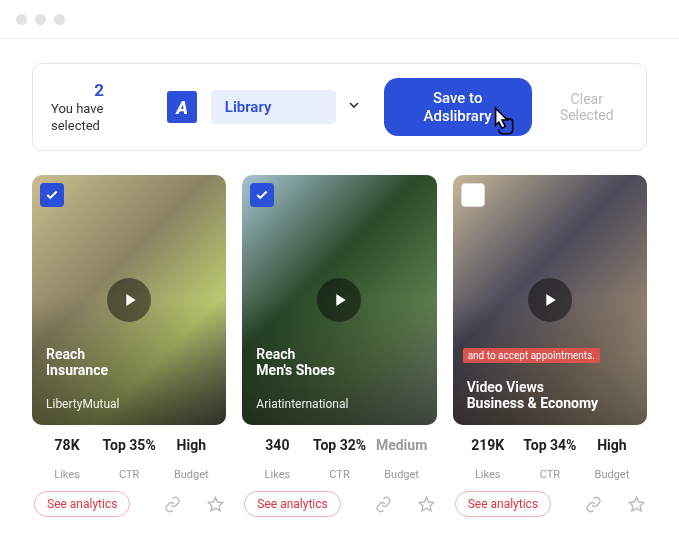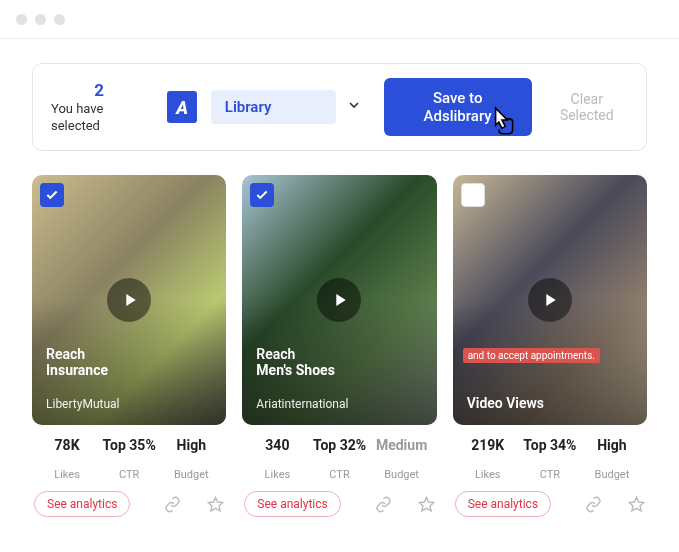--- a/index.html
+++ b/index.html
@@ -9,21 +9,21 @@
 .dot{width:11px;height:11px;border-radius:50%;background:#e2e2e2}
 .divider{height:1px;background:#eee}
 .content{padding:24px 32px 0}
 .toolbar{border:1px solid #e5e5e5;border-radius:10px;padding:14px 18px;display:flex;align-items:center;gap:14px;position:relative}
 .sel{display:flex;flex-direction:column;align-items:center;line-height:1.25;margin-right:6px}
 .sel-n{color:#2b4fd8;font-weight:700;font-size:17px}
 .sel-t{color:#333;font-size:13px}
 .logo{width:32px;height:32px;background:#2b4fd8;border-radius:3px;display:flex;align-items:center;justify-content:center;color:#fff;font-weight:800;font-size:18px;font-style:italic}
 .dd{background:#e8eefc;color:#2b4fd8;font-weight:600;font-size:15px;padding:8px 30px 8px 14px;border-radius:4px;width:132px}
 .chev{margin-left:-4px;margin-right:8px}
-.btn-primary{background:#2b4fd8;color:#fff;border:none;border-radius:6px;padding:11px 18px;font-size:15px;font-weight:500;cursor:pointer}
+.btn-primary{background:#2b4fd8;color:#fff;border:none;border-radius:14px;padding:11px 18px;font-size:15px;font-weight:500;cursor:pointer}
 .btn-ghost{background:transparent;border:none;color:#bbb;font-size:14px;cursor:pointer;margin-left:auto}
 .cursor{position:absolute;left:452px;top:40px;pointer-events:none}
 .grid{display:flex;gap:16px;margin-top:24px}
 .card{flex:1;display:flex;flex-direction:column}
 .thumb{position:relative;height:250px;border-radius:10px;overflow:hidden;background:#888;display:flex;flex-direction:column;justify-content:flex-end;padding:14px;color:#fff}
 .thumb::after{content:"";position:absolute;inset:0;background:linear-gradient(180deg,rgba(0,0,0,0) 50%,rgba(0,0,0,.55) 100%)}
 .check{position:absolute;top:8px;left:8px;width:24px;height:24px;border-radius:4px;display:flex;align-items:center;justify-content:center;z-index:2}
 .check.on{background:#2b4fd8;color:#fff}
 .check.off{background:#fff;border:1px solid #ddd}
 .play{position:absolute;top:50%;left:50%;width:44px;height:44px;margin:-22px 0 0 -22px;border-radius:50%;background:rgba(0,0,0,.45);display:flex;align-items:center;justify-content:center;z-index:2}
@@ -182,20 +182,21 @@
         <div class="thumb t3">
           <div class="check off"></div>
           <div class="play">
             <svg width="16" height="16" viewBox="0 0 24 24" fill="#fff">
                 <polygon points="5 3 19 12 5 21"></polygon>
               </svg>
           </div>
           <div class="tag">and to accept appointments.</div>
           <div class="meta">
             <div class="obj">Video Views</div>
+            <div class="cat">Business &amp; Economy</div>
           </div>
         </div>
         <div class="stats">
           <div class="stat">
               <div class="stat-v">219K</div>
               <div class="stat-l">Likes</div>
             </div>
           <div class="stat">
               <div class="stat-v">Top 34%</div>
               <div class="stat-l">CTR</div>

